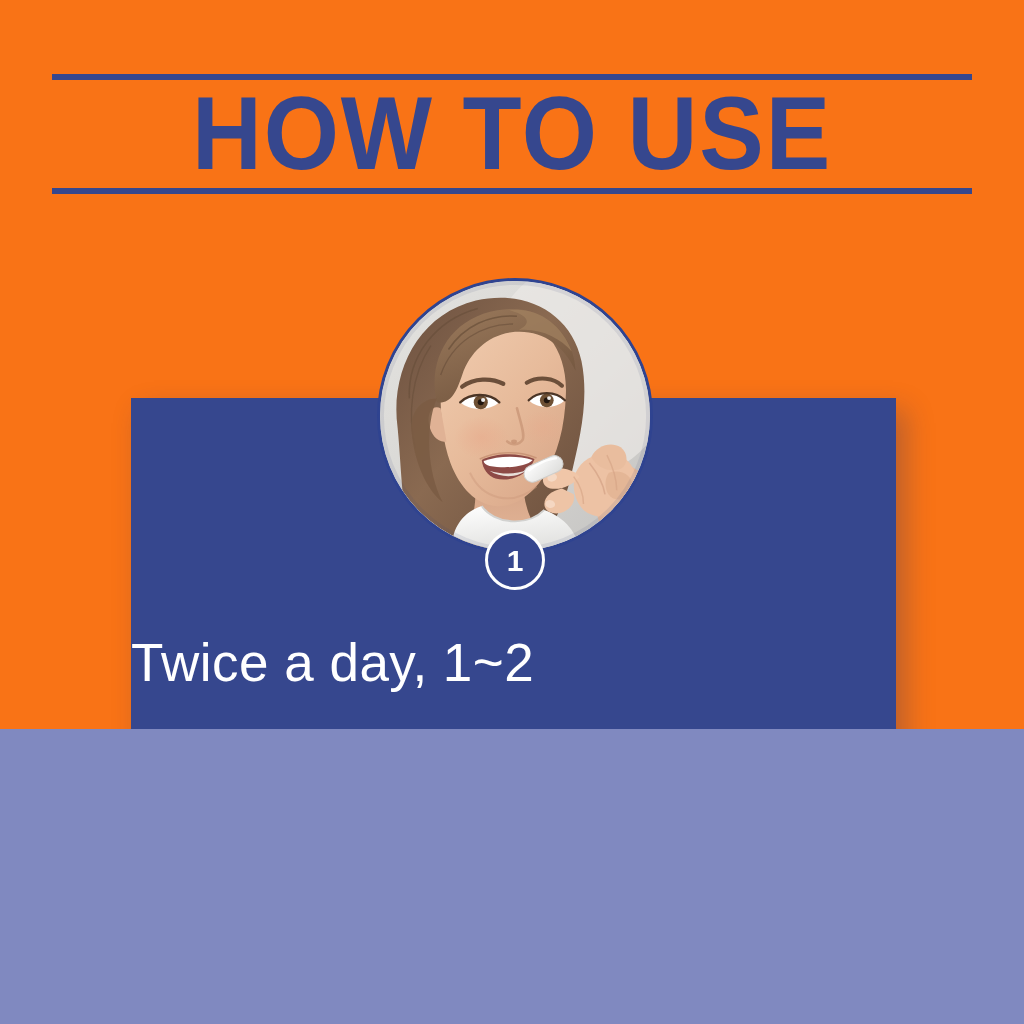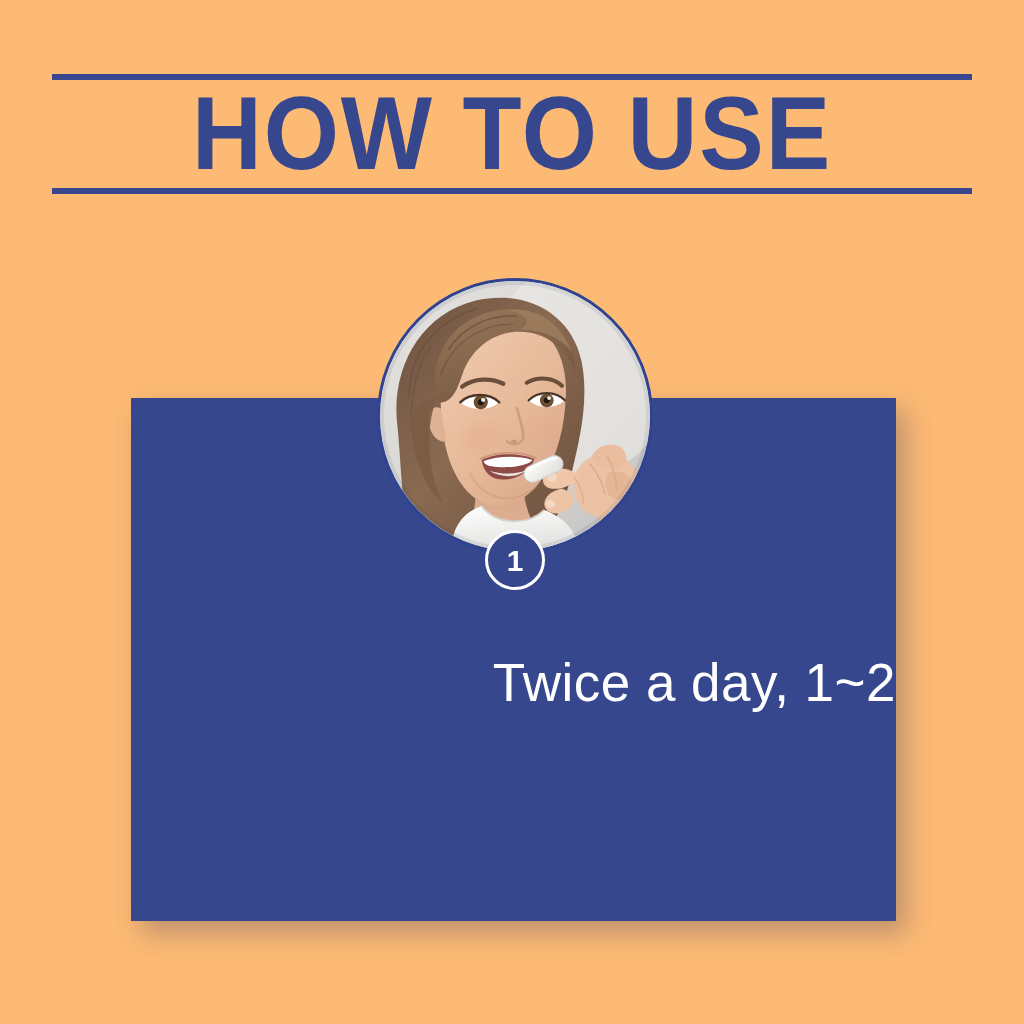--- a/index.html
+++ b/index.html
@@ -3,22 +3,22 @@
 <meta charset="utf-8">
 <style>
   html, body {
     margin: 0;
     padding: 0;
     background: #8089c0;
   }
   #stage {
     position: relative;
     width: 1024px;
-    height: 1024px;
-    background: #fdba74;
+    height: 729px;
+    background: #f97316;
     overflow: hidden;
     font-family: "Liberation Sans", sans-serif;
   }
 
   
   #header-block {
     position: absolute;
     left: 52px;
     top: 74px;
     width: 920px;
@@ -59,23 +59,23 @@
     top: 398px;
     width: 765px;
     height: 523px;
     background: #36478e;
     box-shadow: 10px 12px 26px rgba(40, 50, 100, 0.30);
   }
 
   #card-text {
     position: absolute;
     left: 0;
-    top: 248px;
+    top: 228px;
     width: 765px;
-    text-align: right;
+    text-align: left;
     color: #ffffff;
     font-family: "Liberation Sans", sans-serif;
     font-weight: 300;
     font-size: 53px;
     line-height: 73px;
     letter-spacing: 0.5px;
   }
   #card-text .tline { display: block; }
 
   

